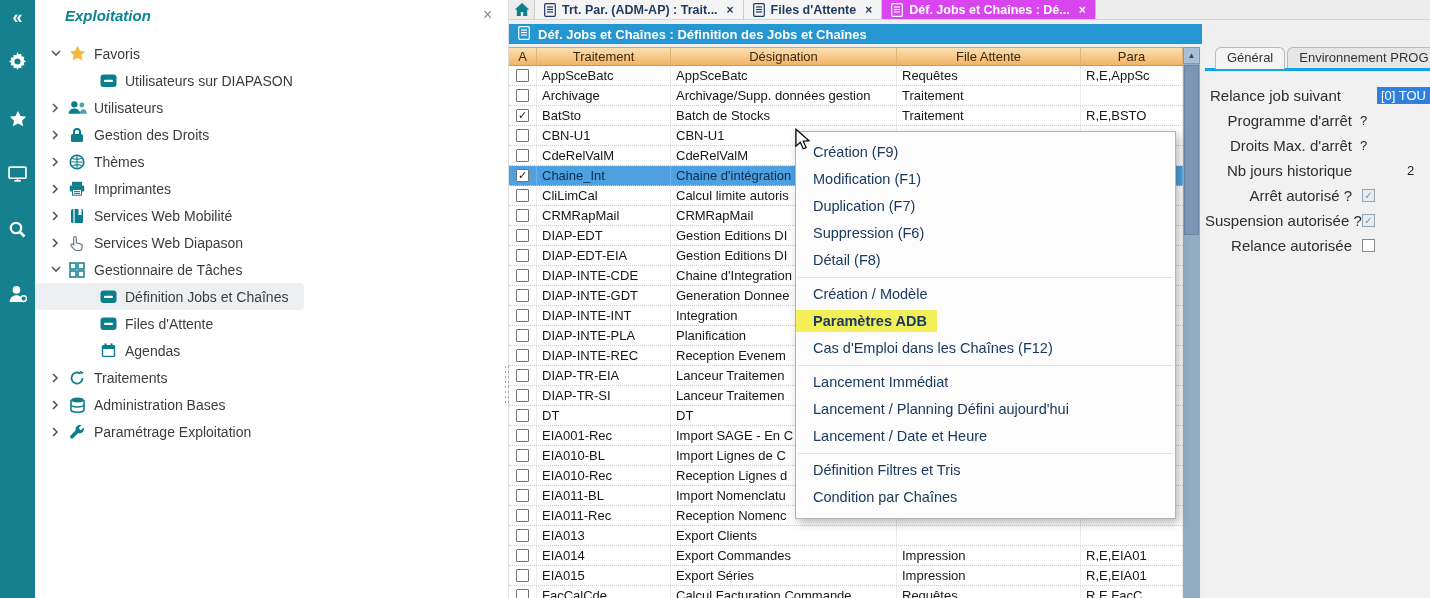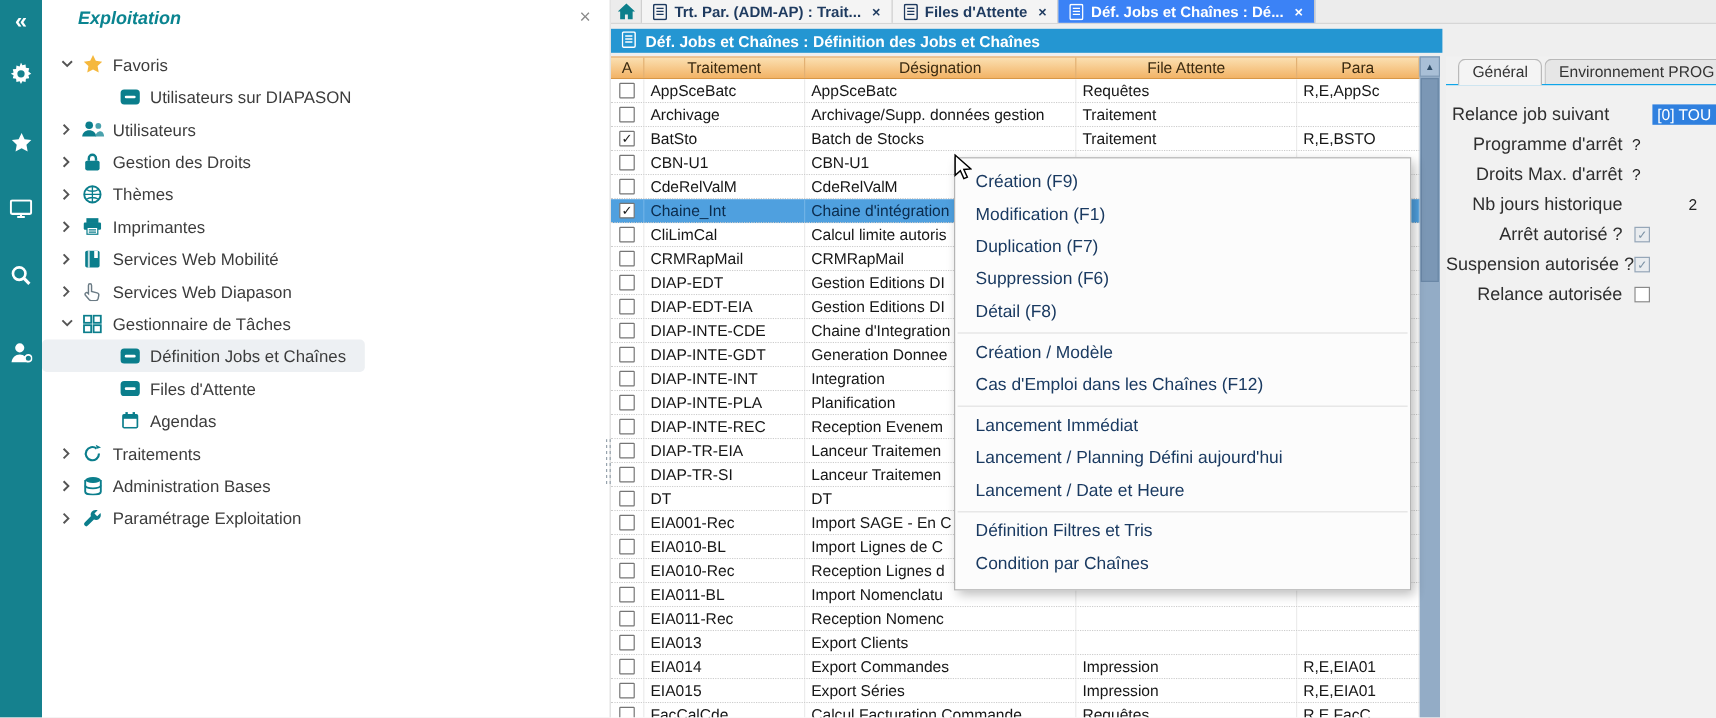--- a/index.html
+++ b/index.html
@@ -39,21 +39,21 @@
       background-image:repeating-linear-gradient(to bottom, #97A3AD 0 2px, transparent 2px 5px); }
   .splitter::before{ left:1px; } .splitter::after{ left:4px; }
 
   
   .tabbar { position:absolute; left:509px; top:0; right:0; height:20px; background:#ECECEC;
             border-bottom:1px solid #D6D6D6; display:flex; align-items:stretch; z-index:3; }
   .home { width:26px; display:flex; align-items:center; justify-content:center; cursor:pointer;
           border-right:1px solid #CFCFCF; }
   .tab { display:flex; align-items:center; gap:6px; padding:0 9px; border-right:1px solid #C9C9C9;
          font-size:12.5px; font-weight:bold; color:#1E3A5F; background:#F4F4F4; cursor:pointer; white-space:nowrap; }
-  .tab.active { background:#3b82f6; color:#fff; }
+  .tab.active { background:#d946ef; color:#fff; }
   .tab .tabdoc { display:flex; align-items:center; }
   .tab .tx { font-size:12px; font-weight:bold; margin-left:3px; cursor:pointer; }
 
   
   .titlebar { position:absolute; left:509px; top:24px; width:693px; height:20px; background:#2496D2;
               color:#fff; display:flex; align-items:center; gap:8px; padding:0 9px;
               font-size:13px; font-weight:bold; z-index:3; white-space:nowrap; }
 
   
   .table { position:absolute; left:509px; top:47px; width:674px; bottom:0; background:#fff; z-index:2; }
@@ -73,21 +73,21 @@
 
   
   .vscroll { position:absolute; left:1183px; top:47px; width:17px; bottom:0; background:#93ACC6; z-index:2; }
   .vs-btn { height:17px; background:#A9BFD6; border:1px solid #7E99B4; display:flex; align-items:center;
             justify-content:center; font-size:8px; color:#2E4B66; cursor:pointer; }
   .vs-thumb { position:absolute; top:18px; left:1px; right:1px; height:170px; background:#7B97B5;
               border:1px solid #6A87A6; cursor:grab; }
 
   
   .rpanel { position:absolute; left:1205px; top:47px; right:0; bottom:0; background:#F1F1F1; z-index:2; }
-  .rtabs { display:flex; align-items:flex-end; padding:3px 0 0 10px; border-bottom:1px solid #0ea5e9; height:24px; }
+  .rtabs { display:flex; align-items:flex-end; padding:3px 0 0 10px; border-bottom:3px solid #0ea5e9; height:24px; }
   .rtab { font-size:13px; color:#333; padding:2px 11px 3px 11px; border:1px solid #B9B9B9; border-bottom:none;
           border-radius:6px 6px 0 0; background:#E6E6E6; margin-right:2px; cursor:pointer; white-space:nowrap; }
   .rtab.active { background:#F4F4F4; margin-bottom:-1px; padding-bottom:4px; }
   .rfields { padding-top:12px; }
   .rfield { display:flex; align-items:center; height:25px; }
   .rlabel { width:147px; text-align:right; font-size:15px; color:#2E2E2E; white-space:nowrap; }
   .rvalue { margin-left:8px; font-size:13px; color:#222; white-space:nowrap; }
   .rvalue.combo { background:#2F80DF; color:#fff; padding:1px 4px; margin-left:36px; cursor:pointer; }
   .rfield:nth-child(4) .rvalue { margin-left:55px; }
   .rcheck { margin-left:10px; width:13px; height:13px; border:1px solid #96A7B8; background:#E9ECEF;
@@ -709,20 +709,21 @@
   </div>
 
   <div class="cmenu">
       <div class="mi"><span>Création (F9)</span></div>
       <div class="mi"><span>Modification (F1)</span></div>
       <div class="mi"><span>Duplication (F7)</span></div>
       <div class="mi"><span>Suppression (F6)</span></div>
       <div class="mi"><span>Détail (F8)</span></div>
       <div class="msep"></div>
       <div class="mi"><span>Création / Modèle</span></div>
+      <div class="mi hl"><span class="hl-span">Paramètres ADB</span></div>
       <div class="mi"><span>Cas d'Emploi dans les Chaînes (F12)</span></div>
       <div class="msep"></div>
       <div class="mi"><span>Lancement Immédiat</span></div>
       <div class="mi"><span>Lancement / Planning Défini aujourd'hui</span></div>
       <div class="mi"><span>Lancement / Date et Heure</span></div>
       <div class="msep"></div>
       <div class="mi"><span>Définition Filtres et Tris</span></div>
       <div class="mi"><span>Condition par Chaînes</span></div>
     </div>
 

